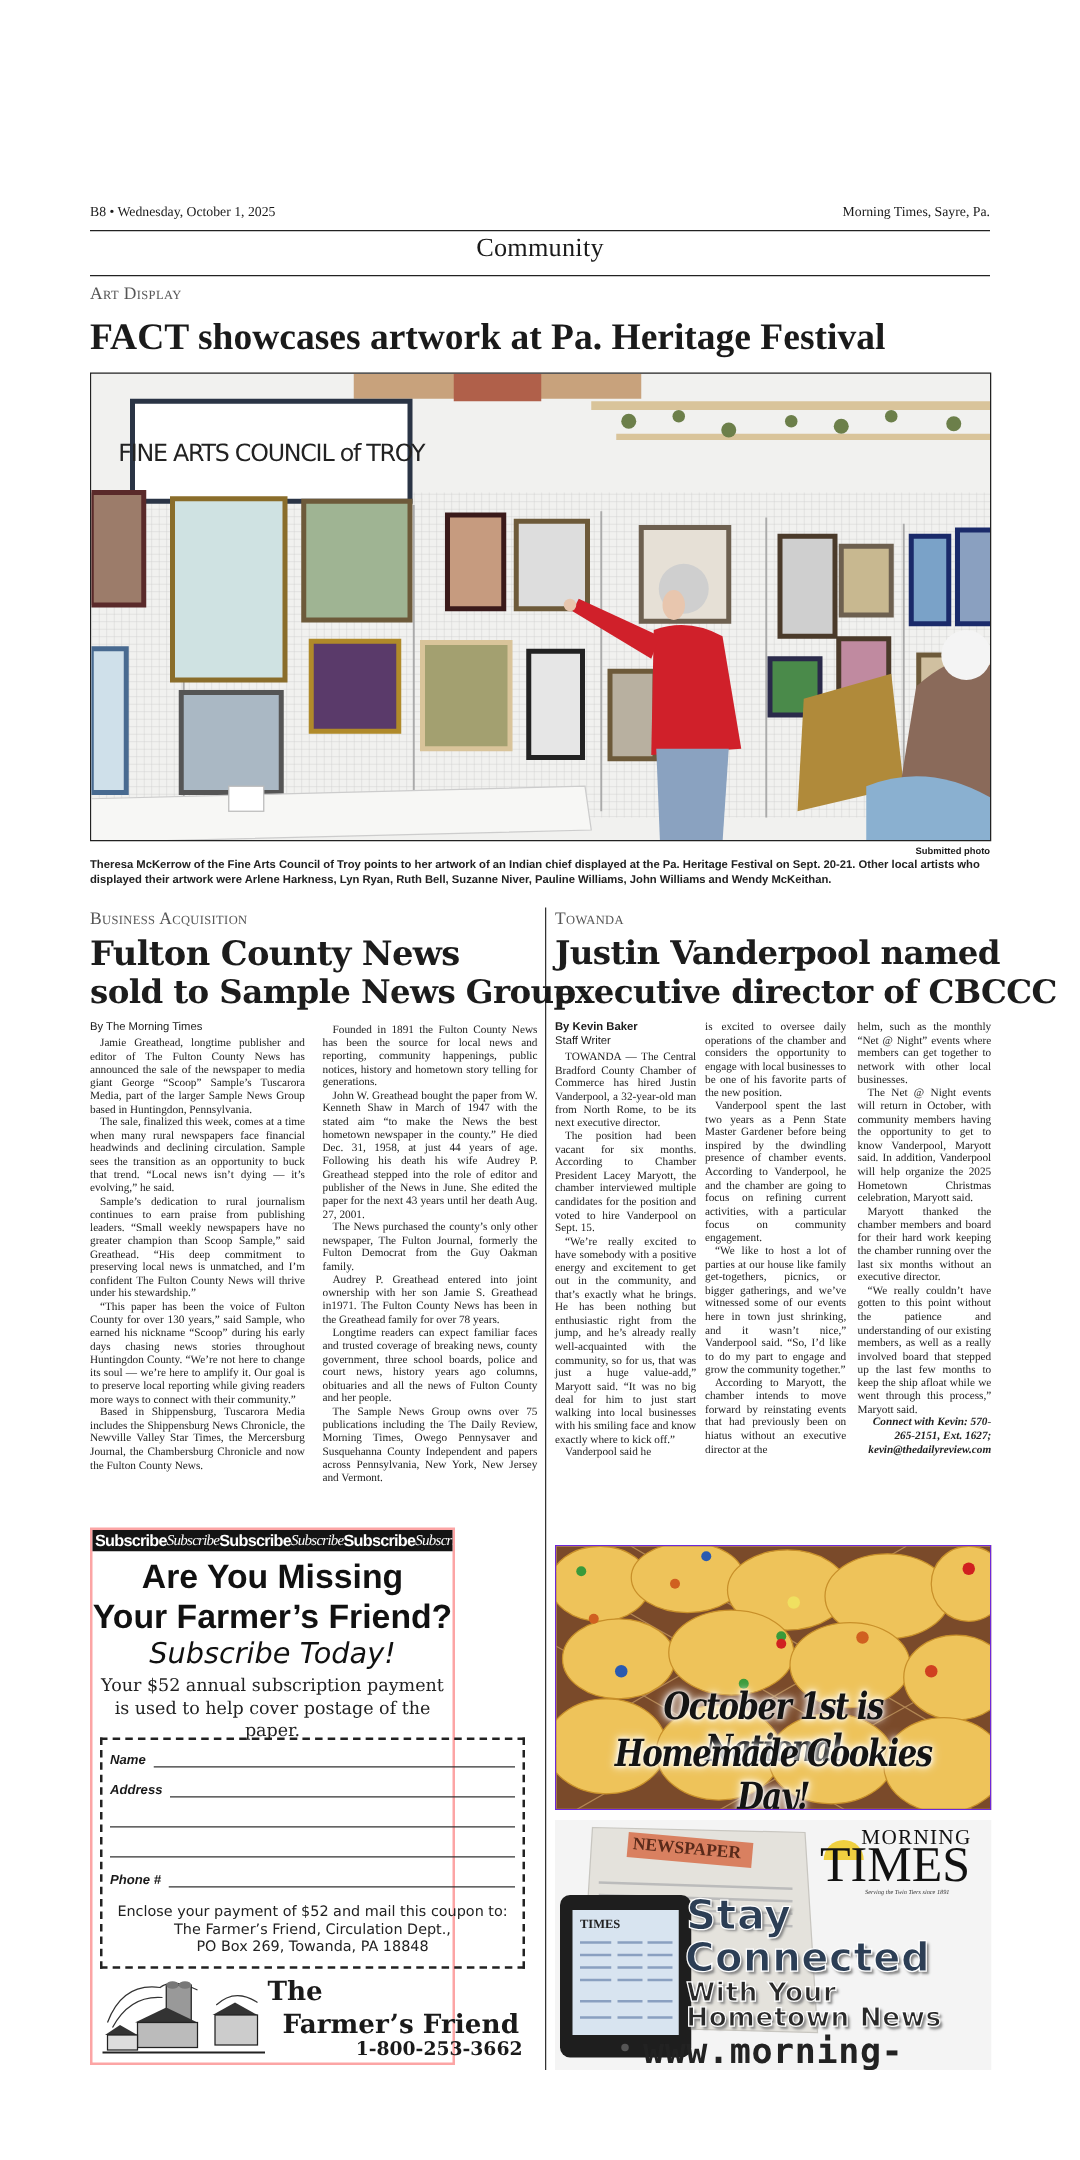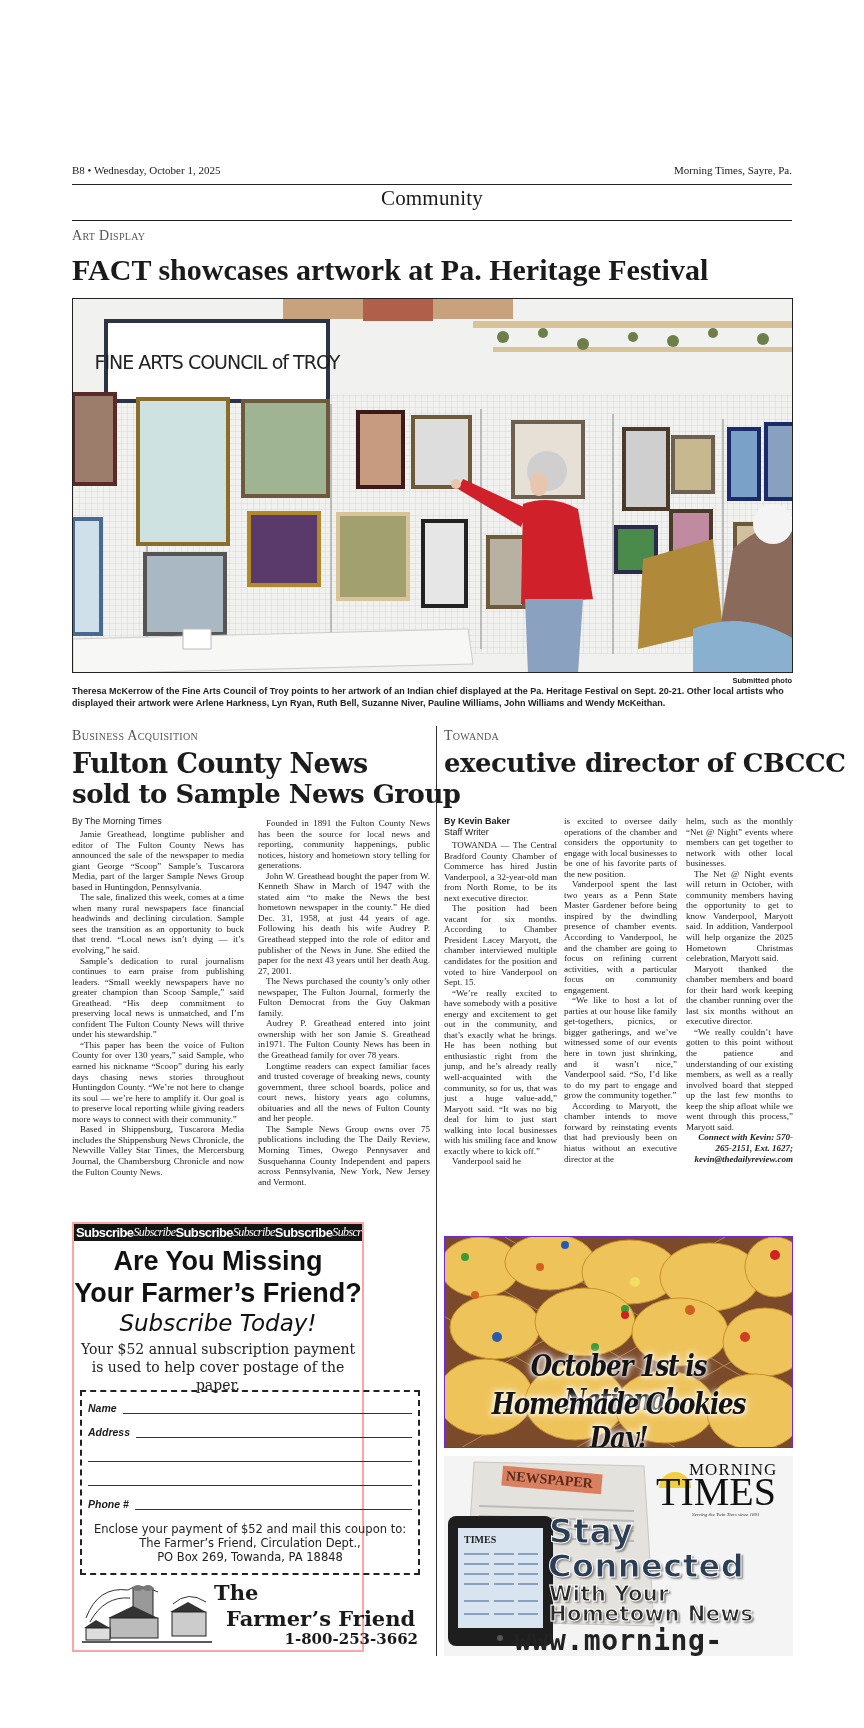--- a/index.html
+++ b/index.html
@@ -167,20 +167,21 @@
   <p>Founded in 1891 the Fulton County News has been the source for local news and reporting, community happenings, public notices, history and hometown story telling for generations.</p>
   <p>John W. Greathead bought the paper from W. Kenneth Shaw in March of 1947 with the stated aim “to make the News the best hometown newspaper in the county.” He died Dec. 31, 1958, at just 44 years of age. Following his death his wife Audrey P. Greathead stepped into the role of editor and publisher of the News in June. She edited the paper for the next 43 years until her death Aug. 27, 2001.</p>
   <p>The News purchased the county’s only other newspaper, The Fulton Journal, formerly the Fulton Democrat from the Guy Oakman family.</p>
   <p>Audrey P. Greathead entered into joint ownership with her son Jamie S. Greathead in1971. The Fulton County News has been in the Greathead family for over 78 years.</p>
   <p>Longtime readers can expect familiar faces and trusted coverage of breaking news, county government, three school boards, police and court news, history years ago columns, obituaries and all the news of Fulton County and her people.</p>
   <p>The Sample News Group owns over 75 publications including the The Daily Review, Morning Times, Owego Pennysaver and Susquehanna County Independent and papers across Pennsylvania, New York, New Jersey and Vermont.</p>
 </div>
 
 <div class="abs kicker" style="left:444px;top:728px">Towanda</div>
 <div class="abs headline story-hl" style="left:444px;top:748px;width:350px;">
+  <div style="white-space:nowrap;font-size:26px;">Justin Vanderpool named</div>
   <div style="white-space:nowrap;font-size:26px;">executive director of CBCCC</div>
 </div>
 <div class="abs byline" style="left:444px;top:816px;">
   <div><b>By Kevin Baker</b></div>
   <div>Staff Writer</div>
 </div>
 <div class="abs col" style="left:444px;top:840px;width:113px;">
   <p>TOWANDA — The Central Bradford County Chamber of Commerce has hired Justin Vanderpool, a 32-year-old man from North Rome, to be its next executive director.</p>
   <p>The position had been vacant for six months. According to Chamber President Lacey Maryott, the chamber interviewed multiple candidates for the position and voted to hire Vanderpool on Sept. 15.</p>
   <p>“We’re really excited to have somebody with a positive energy and excitement to get out in the community, and that’s exactly what he brings. He has been nothing but enthusiastic right from the jump, and he’s already really well-acquainted with the community, so for us, that was just a huge value-add,” Maryott said. “It was no big deal for him to just start walking into local businesses with his smiling face and know exactly where to kick off.”</p>

